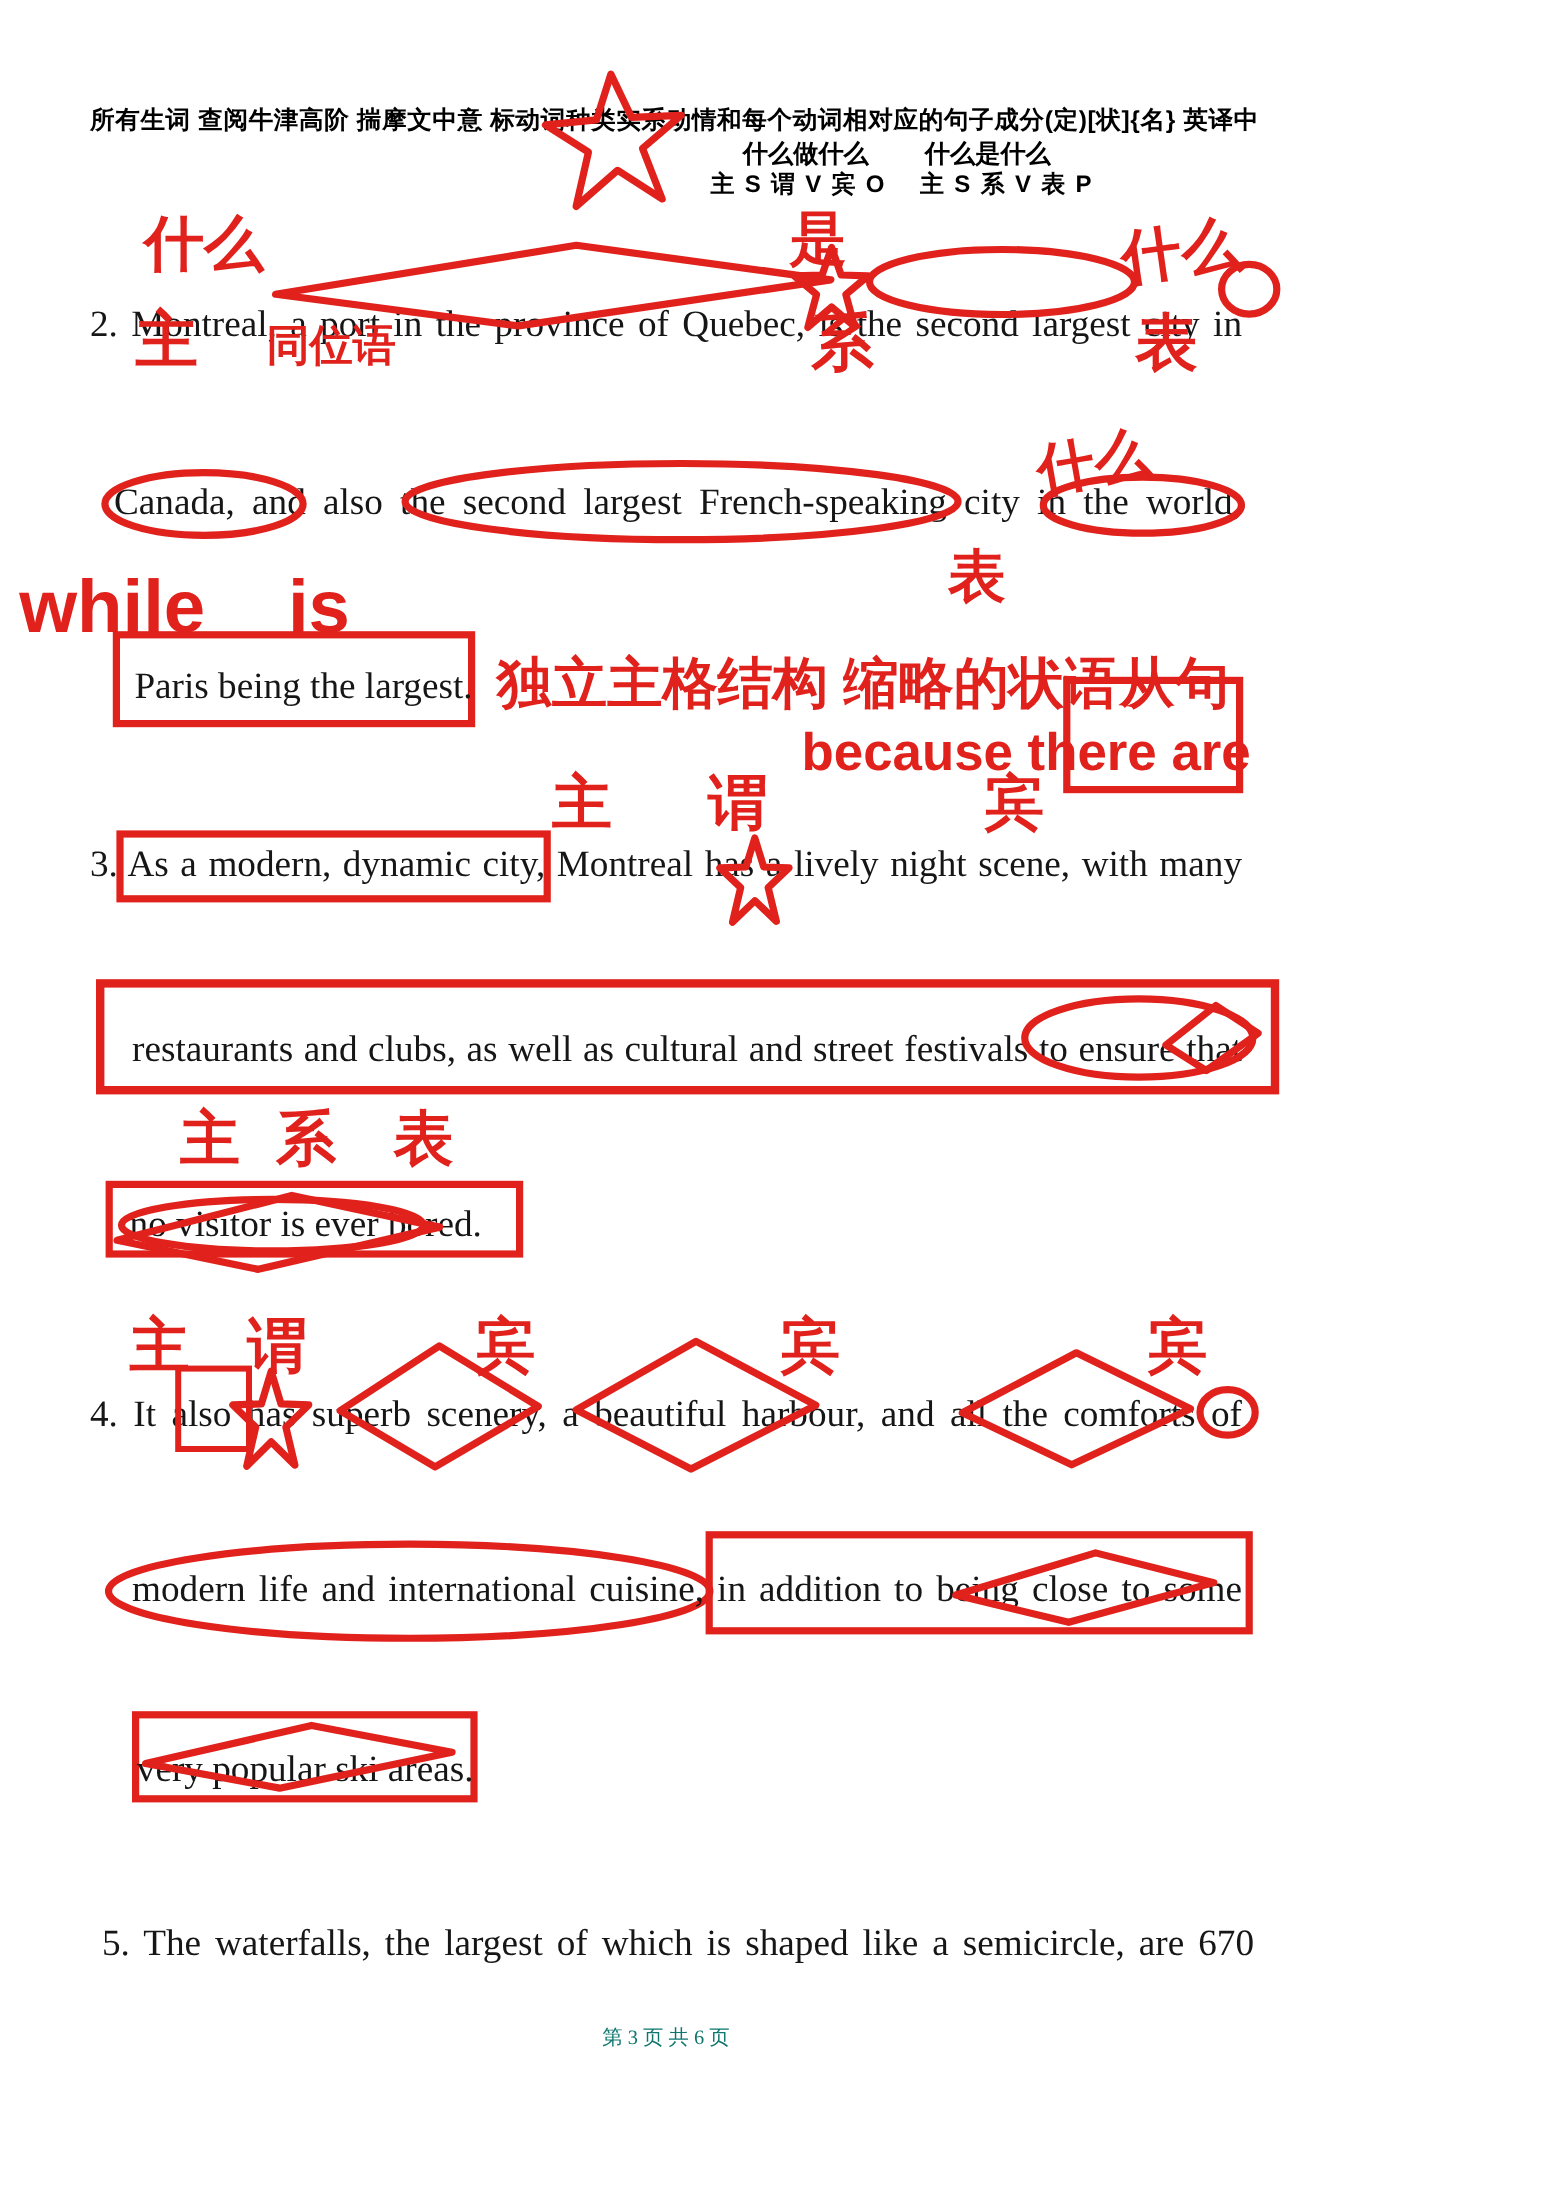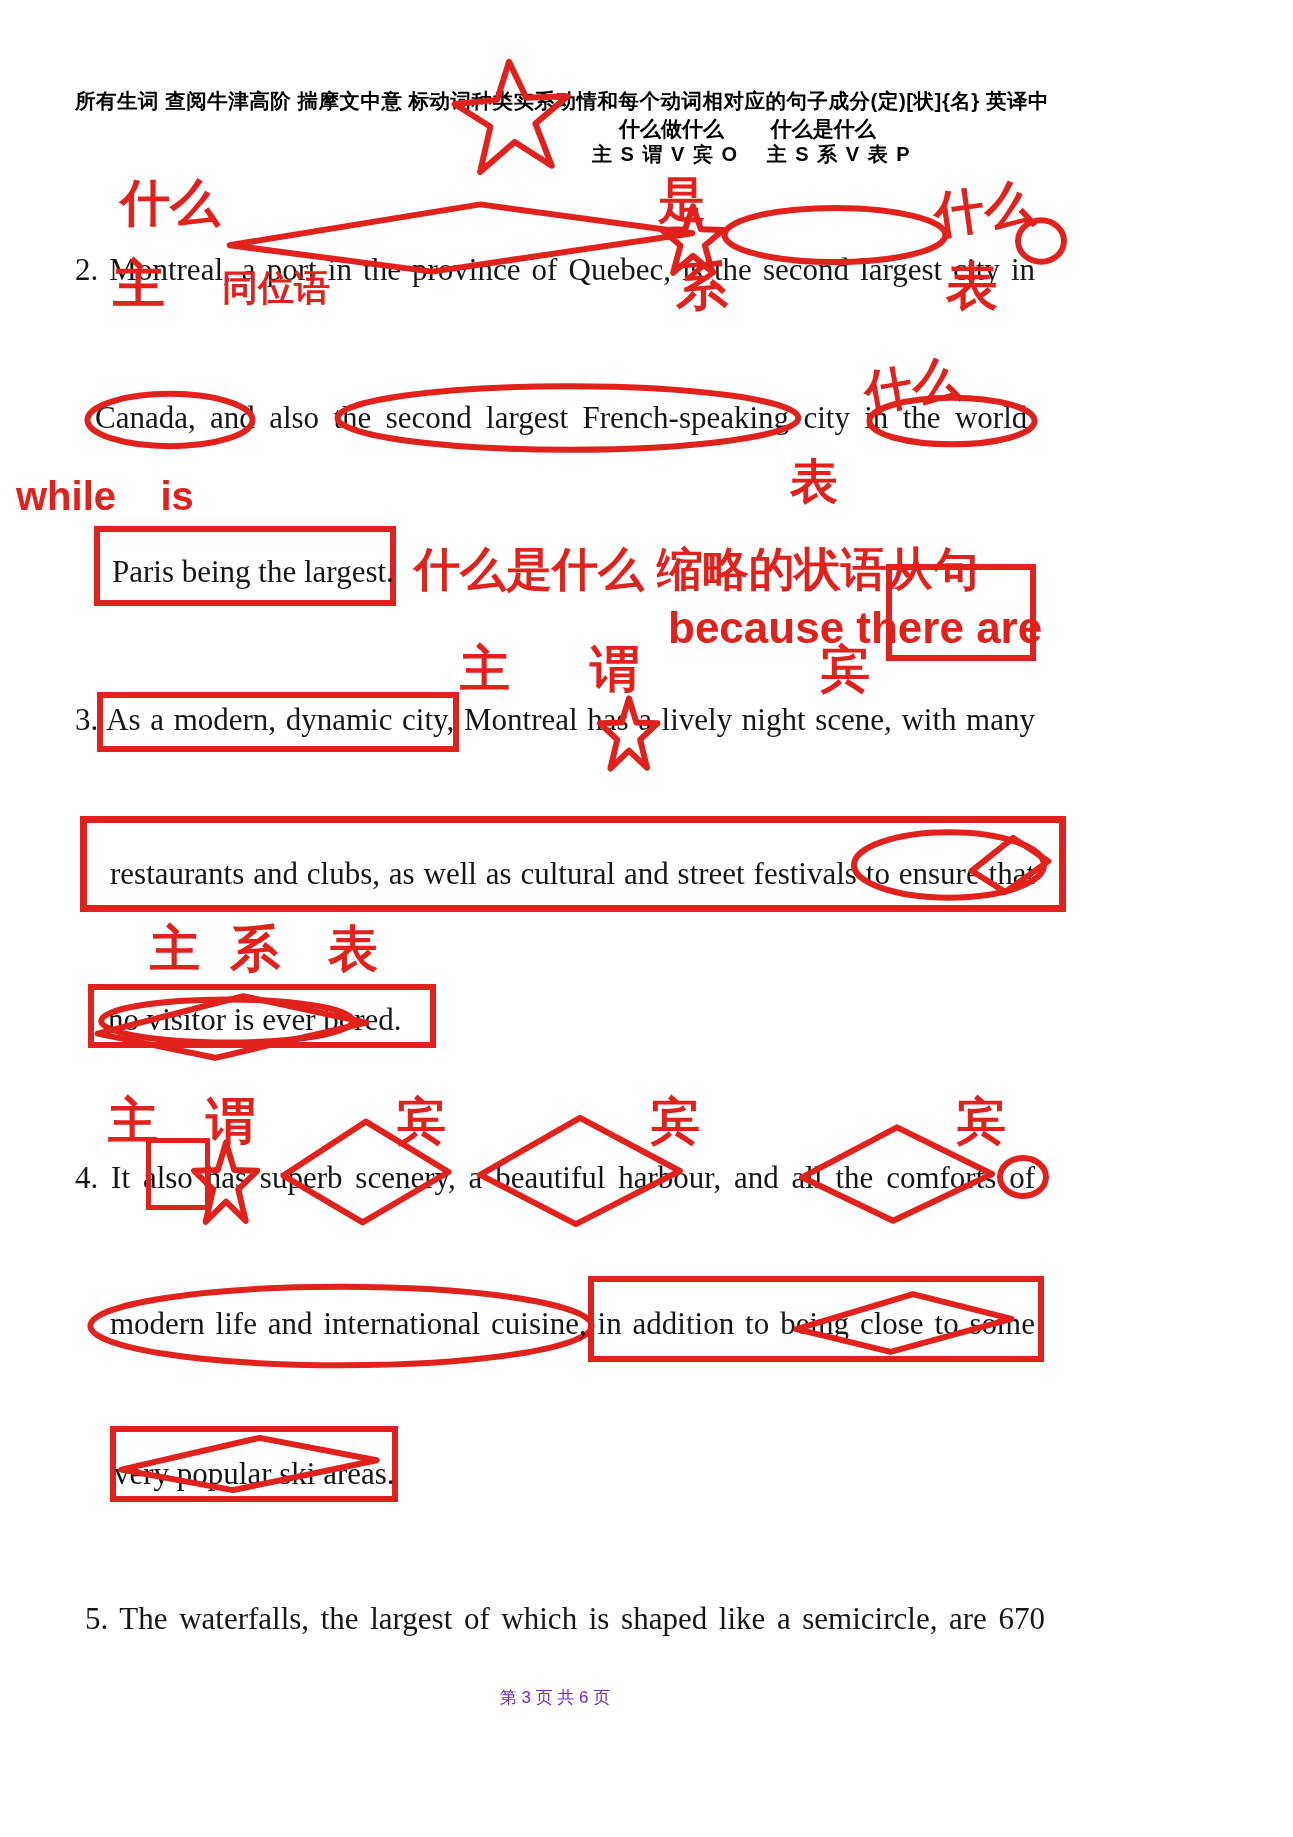--- a/index.html
+++ b/index.html
@@ -31,22 +31,22 @@
     line-height:1.15;
     text-align:justify;
     text-align-last:justify;
     white-space:normal;
   }
   .bline.noj{text-align:left;text-align-last:left;white-space:pre;}
   .footer{
     position:absolute;
     left:75px;top:1686px;width:960px;
     text-align:left;text-align-last:center;
-    font-size:17px;color:#6d28d9;
-    font-family:Liberation Sans, sans-serif;
+    font-size:17px;color:#0f766e;
+    font-family:Liberation Serif, serif;
   }
   
   .rlab{
     position:absolute;
     color:var(--red);
     font-weight:bold;
     font-family:"Liberation Sans","DejaVu Sans",sans-serif;
     line-height:1;
     white-space:pre;
   }
@@ -102,25 +102,25 @@
   </svg>
   <svg class="shape" style="left:328px;top:384px;width:480px;height:68px;" viewBox="0 0 100 60" preserveAspectRatio="none">
     <ellipse cx="50" cy="30" rx="48" ry="28"></ellipse>
   </svg>
   <div class="rlab" style="left:864px;top:362px;font-size:48px;transform:rotate(-10deg);">什么</div>
   <svg class="shape" style="left:866px;top:396px;width:172px;height:50px;" viewBox="0 0 100 60" preserveAspectRatio="none">
     <ellipse cx="50" cy="30" rx="48" ry="28"></ellipse>
   </svg>
   <div class="rlab" style="left:790px;top:458px;font-size:48px;">表</div>
 
-  <div class="rlab" style="left:16px;top:476px;font-size:40px;">while    is</div>
+  <div class="rlab" style="left:16px;top:476px;font-size:62px;">while    is</div>
 
   <div class="rbox" style="left:94px;top:526px;width:290px;height:68px;"></div>
   <div class="bline noj" style="left:112px;top:554px;">Paris being the largest.</div>
-  <div class="rlab" style="left:414px;top:546px;font-size:46px;">什么是什么 缩略的状语从句</div>
+  <div class="rlab" style="left:414px;top:546px;font-size:46px;">独立主格结构 缩略的状语从句</div>
   <div class="rlab" style="left:668px;top:606px;font-size:44px;">because there are</div>
 
   <div class="rlab" style="left:460px;top:644px;font-size:50px;">主</div>
   <div class="rlab" style="left:590px;top:644px;font-size:50px;">谓</div>
   <div class="rlab" style="left:820px;top:644px;font-size:50px;">宾</div>
 
   <div class="bline" style="left:75px;top:702px;width:960px;">3. As a modern, dynamic city, Montreal has a lively night scene, with many</div>
   <div class="rbox" style="left:97px;top:692px;width:350px;height:48px;"></div>
   <svg class="shape" style="left:598px;top:696px;width:62px;height:78px;" viewBox="0 0 100 100" preserveAspectRatio="none">
     <polygon points="50,3 62,34 96,35 68,56 79,92 50,70 20,93 31,56 3,35 38,34"></polygon>

